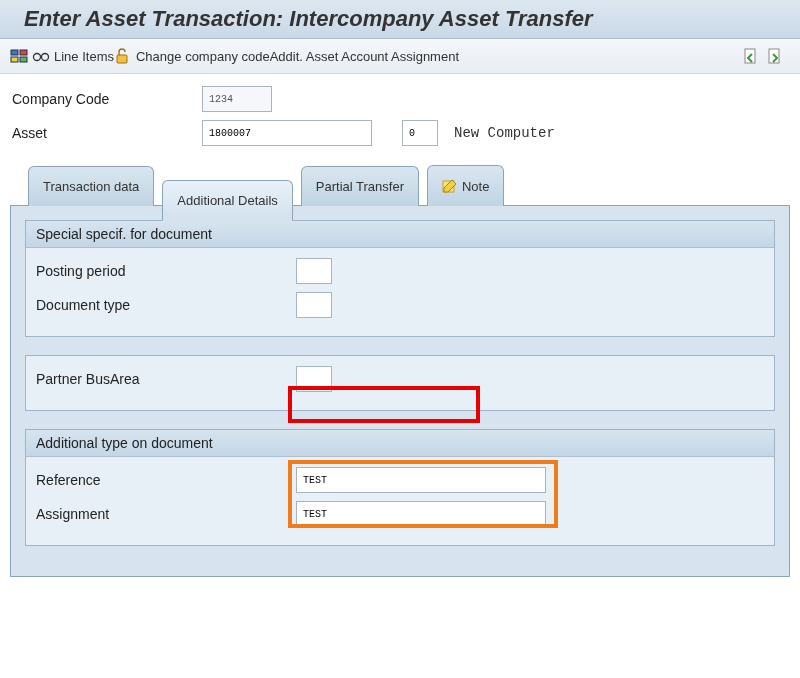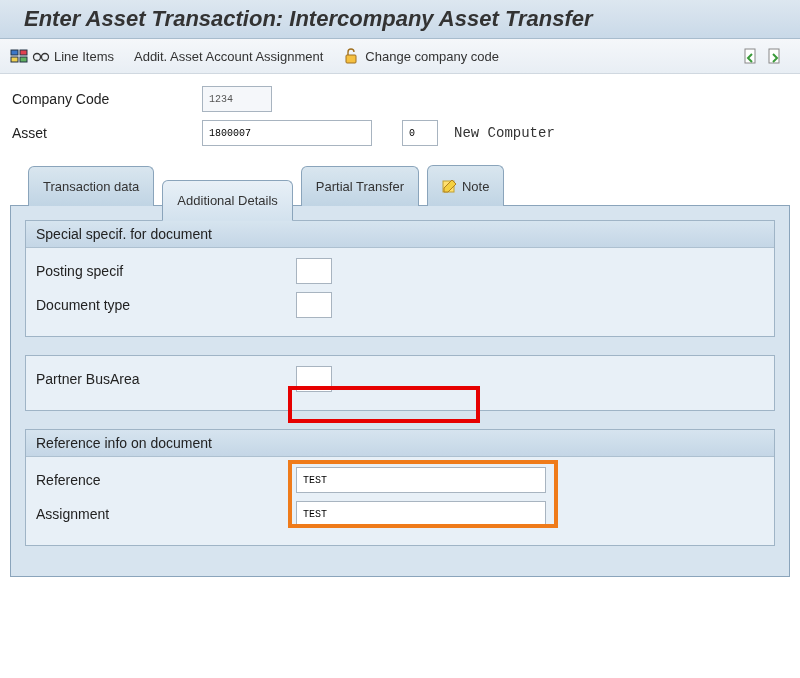--- a/index.html
+++ b/index.html
@@ -21,21 +21,20 @@
     font-weight: bold;
     font-style: italic;
     color: #333;
     font-family: "Arial Black", Arial, sans-serif;
   }
   .toolbar {
     background: linear-gradient(to bottom, #f5f7fa 0%, #e8eef4 100%);
     padding: 8px 10px;
     display: flex;
     align-items: center;
-    gap: 20px;
     border-bottom: 1px solid #d0d8e0;
   }
   .toolbar-item {
     display: inline-flex;
     align-items: center;
     gap: 4px;
     font-size: 13px;
     color: #333;
     cursor: pointer;
   }
@@ -160,30 +159,30 @@
     <span class="tb-icon">
       <svg viewBox="0 0 18 18">
           <circle cx="5" cy="10" r="3.5" fill="none" stroke="#333" stroke-width="1.3"></circle>
           <circle cx="13" cy="10" r="3.5" fill="none" stroke="#333" stroke-width="1.3"></circle>
           <path d="M8.5 10 h1" stroke="#333" stroke-width="1.3"></path>
         </svg>
     </span>
     <span>Line Items</span>
   </span>
   <span class="toolbar-item">
-    <span>Addit. Asset Account Assignment</span>
-  </span>
-  <span class="toolbar-item">
     <span class="tb-icon">
       <svg viewBox="0 0 18 18">
           <rect x="3" y="8" width="10" height="8" rx="1" fill="#f5c040" stroke="#a07020"></rect>
           <path d="M5 8 v-3 a3 3 0 0 1 6 0" fill="none" stroke="#a07020" stroke-width="1.4"></path>
         </svg>
     </span>
     <span>Change company code</span>
+  </span>
+  <span class="toolbar-item">
+    <span>Addit. Asset Account Assignment</span>
   </span>
   <span class="doc-icons">
     <span class="tb-icon">
       <svg viewBox="0 0 18 18">
           <rect x="3" y="2" width="10" height="14" fill="#fff" stroke="#888"></rect>
           <path d="M10 15 l-4 -4 l4 -4" fill="none" stroke="#3a9a3a" stroke-width="2"></path>
         </svg>
     </span>
     <span class="tb-icon">
       <svg viewBox="0 0 18 18">
@@ -229,42 +228,42 @@
       <span>Note</span>
     </div>
   </div>
 
   <div class="tab-panel">
 
     <div class="group">
       <div class="group-title">Special specif. for document</div>
       <div class="group-body">
         <div class="field-row">
-          <span class="flbl">Posting specif</span>
+          <span class="flbl">Posting period</span>
           <input class="txt-input sm-input" value="" style="">
         </div>
         <div class="field-row">
           <span class="flbl">Document type</span>
           <input class="txt-input sm-input" value="" style="">
         </div>
       </div>
     </div>
 
     <div class="group" style="position:relative;">
       <div class="group-body">
         <div class="field-row">
           <span class="flbl">Partner BusArea</span>
           <input class="txt-input sm-input" value="" style="">
         </div>
       </div>
       <div class="hl-red" style="left:262px; top:30px; width:192px; height:37px;"></div>
     </div>
 
     <div class="group" style="position:relative; margin-bottom:0;">
-      <div class="group-title">Reference info on document</div>
+      <div class="group-title">Additional type on document</div>
       <div class="group-body">
         <div class="field-row">
           <span class="flbl">Reference</span>
           <input class="txt-input lg-input" value="TEST" style="">
         </div>
         <div class="field-row">
           <span class="flbl">Assignment</span>
           <input class="txt-input lg-input" value="TEST" style="">
         </div>
       </div>

